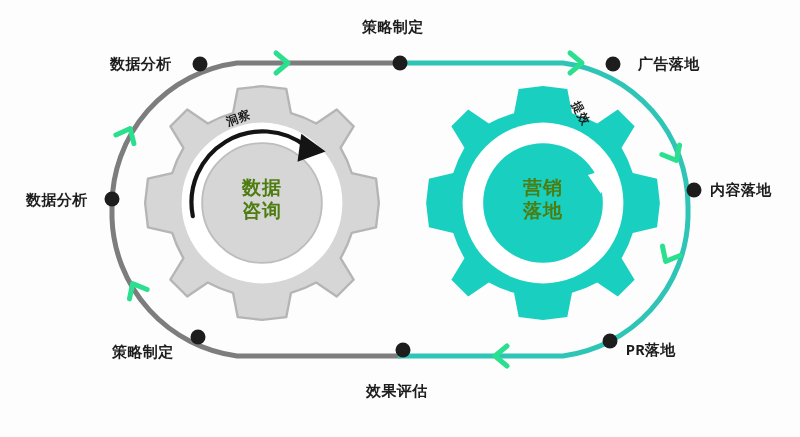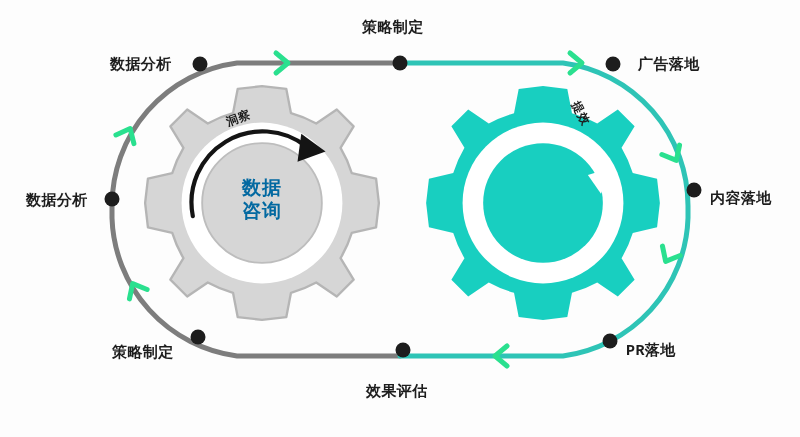--- a/index.html
+++ b/index.html
@@ -39,21 +39,21 @@
   .gear-text {
     position: absolute;
     text-align: center;
     font-family: "Liberation Sans", "DejaVu Sans", sans-serif;
     font-weight: 700;
     font-size: 19px;
     line-height: 1.22;
     letter-spacing: 1px;
     white-space: pre-line;
   }
-  .gear-text.dark { color: #0369a1; }
+  .gear-text.dark { color: #4d7c0f; }
   .rot-label {
     position: absolute;
     font-family: "Liberation Sans", "DejaVu Sans", sans-serif;
     font-weight: 700;
     font-size: 12px;
     color: #1d1d1d;
     white-space: nowrap;
     letter-spacing: 0.5px;
   }
 </style>
@@ -136,31 +136,33 @@
       <circle cx="112" cy="199" r="7.5"></circle>
     </g>
   </svg>
 
   <div class="node-label" style="left:110px; top:56px;">数据分析</div>
 
   <div class="node-label" style="left:362px; top:20px;font-family:Liberation Serif, serif;">策略制定</div>
 
   <div class="node-label" style="left:630px; top:56px;margin-left:8px;">广告落地</div>
 
-  <div class="node-label" style="left:710px; top:182px;margin-top:8px;">内容落地</div>
+  <div class="node-label" style="left:710px; top:182px;">内容落地</div>
 
   <div class="node-label" style="left:626px; top:344px;font-family:Liberation Mono, monospace;">PR落地</div>
 
   <div class="node-label" style="left:366px; top:370px;margin-top:13px;">效果评估</div>
 
   <div class="node-label" style="left:112px; top:344px;">策略制定</div>
 
   <div class="node-label" style="left:26px; top:192px;">数据分析</div>
 
   <div class="gear-text dark" style="left:212px; top:176px; width:100px;">数据
 咨询</div>
 
+  <div class="gear-text dark" style="left:493px; top:176px; width:100px;">营销
+落地</div>
 
   <div class="rot-label" style="left:226px; top:110px; transform:rotate(-20deg);">洞察</div>
 
   <div class="rot-label" style="left:568px; top:105px; transform:rotate(62deg);">提效</div>
 
 </div>
 
 </body></html>

